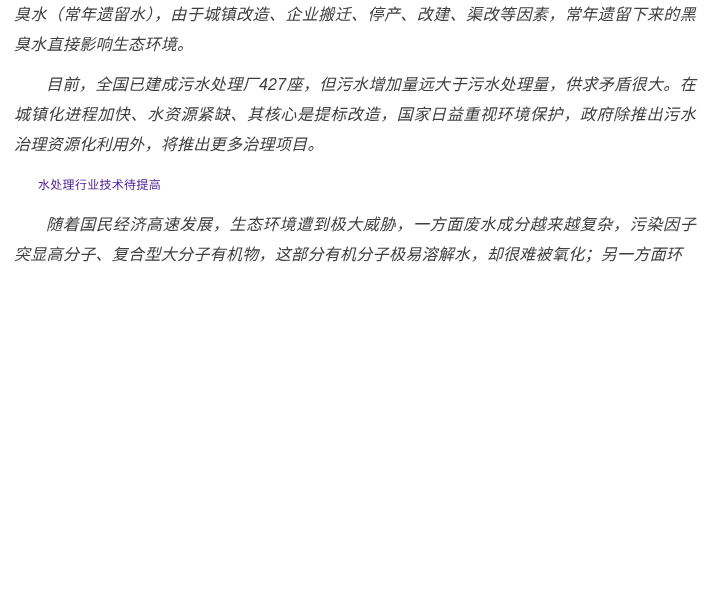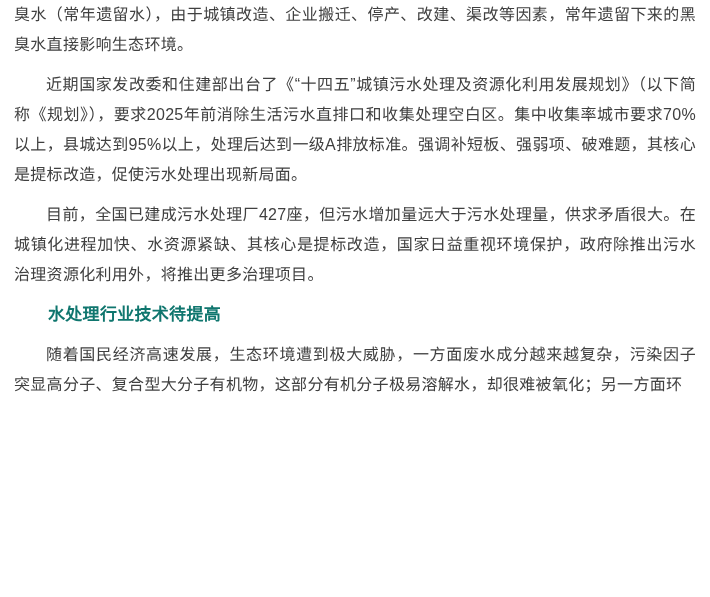--- a/index.html
+++ b/index.html
@@ -17,40 +17,40 @@
       padding: 0 14px;
       color: #404040;
       font-size: 16px;
       line-height: 30px;
       text-align: justify;
       letter-spacing: 0.3px;
     }
     .para {
       margin: 0 0 10px 0;
       text-indent: 2em;
+      font-style: italic;
     }
     .para.no-indent {
       text-indent: 0;
     }
     .heading {
       margin: 0 0 10px 0;
-      font-size: 17px;
-      font-weight: bold;
+      font-size: 12px;
+      font-weight: normal;
       line-height: 30px;
       text-indent: 2em;
-      color: #0f766e;
+      color: #4c1d95;
     }
   </style>
 </head>
 <body>
 
 <div class="doc">
   <p class="para no-indent">臭水（常年遗留水），由于城镇改造、企业搬迁、停产、改建、渠改等因素，常年遗留下来的黑臭水直接影响生态环境。</p>
 
-  <p class="para">近期国家发改委和住建部出台了《“十四五”城镇污水处理及资源化利用发展规划》（以下简称《规划》），要求2025年前消除生活污水直排口和收集处理空白区。集中收集率城市要求70%以上，县城达到95%以上，处理后达到一级A排放标准。强调补短板、强弱项、破难题，其核心是提标改造，促使污水处理出现新局面。</p>
 
   <p class="para">目前，全国已建成污水处理厂427座，但污水增加量远大于污水处理量，供求矛盾很大。在城镇化进程加快、水资源紧缺、其核心是提标改造，国家日益重视环境保护，政府除推出污水治理资源化利用外，将推出更多治理项目。</p>
 
 
 
   <h3 class="heading">水处理行业技术待提高</h3>
 
   <p class="para">随着国民经济高速发展，生态环境遭到极大威胁，一方面废水成分越来越复杂，污染因子突显高分子、复合型大分子有机物，这部分有机分子极易溶解水，却很难被氧化；另一方面环</p>
 </div>
 

